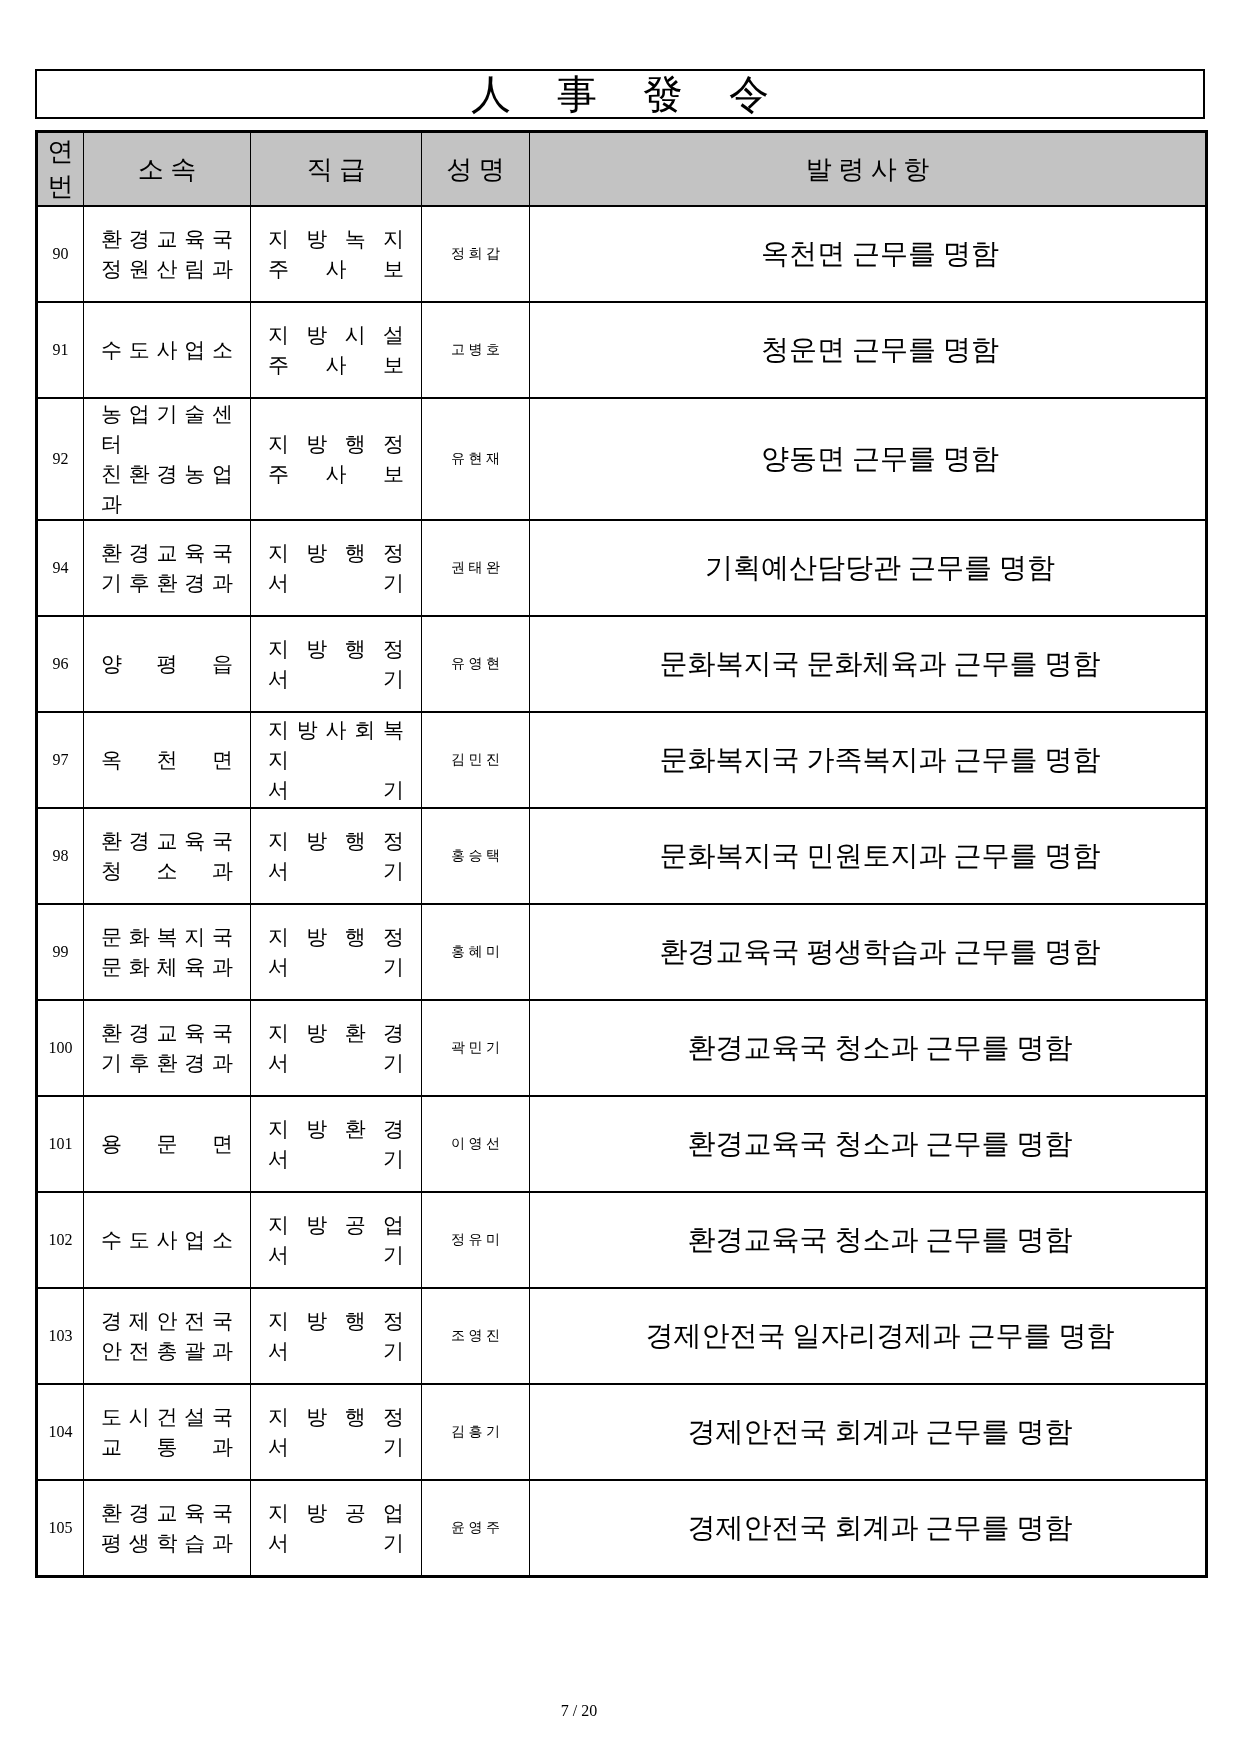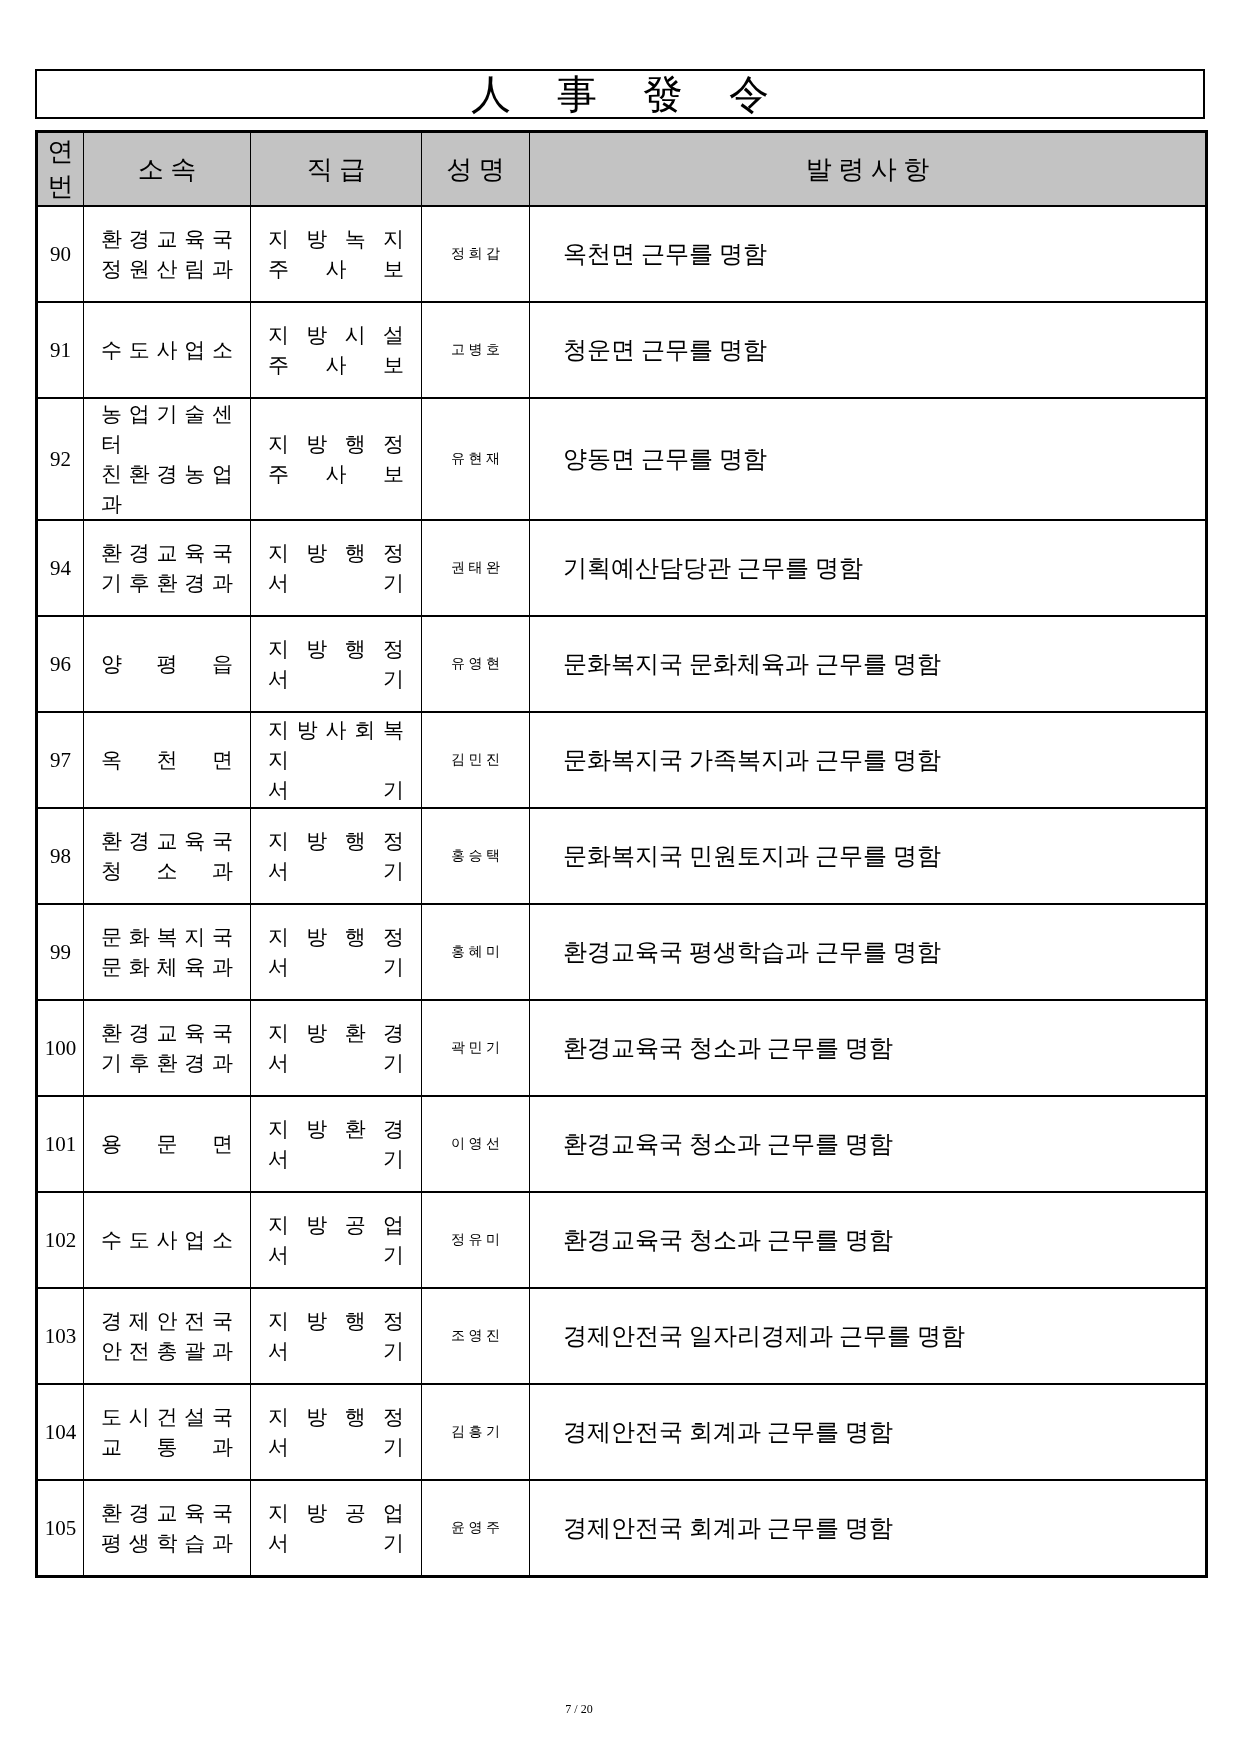--- a/index.html
+++ b/index.html
@@ -60,42 +60,42 @@
   }
   thead th {
     height: 49px;
     background: #c3c3c3;
     font-weight: normal;
     font-size: 26px;
     text-align: center;
   }
   tbody td { height: 92px; background: #ffffff; }
 
-  td.c-no   { text-align: center; font-size: 21px; }
+  td.c-no   { text-align: center; font-size: 16px; }
   td.c-dept, td.c-rank { padding: 0 17px; font-size: 21px; }
   .line {
     display: block;
     line-height: 30px;
     text-align: justify;
     text-align-last: justify;
   }
   td.c-name { text-align: center; font-size: 14px; }
   td.c-order {
-    text-align: left;
-    font-size: 24px;
+    text-align: center;
+    font-size: 28px;
     padding-left: 33px;
     padding-right: 8px;
   }
   .footer {
     position: absolute;
     left: 0;
     top: 1702px;
     width: 1158px;
     text-align: center;
-    font-size: 12px;
+    font-size: 16px;
   }
 </style>
 </head>
 <body>
 
 <div class="page">
   <div class="content">
 
     <div class="title-box">
       <span class="title-text">人事發令</span>

